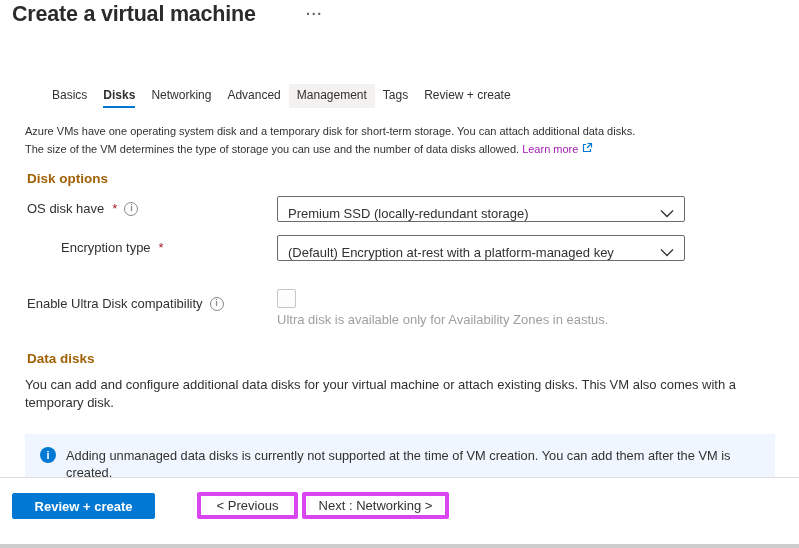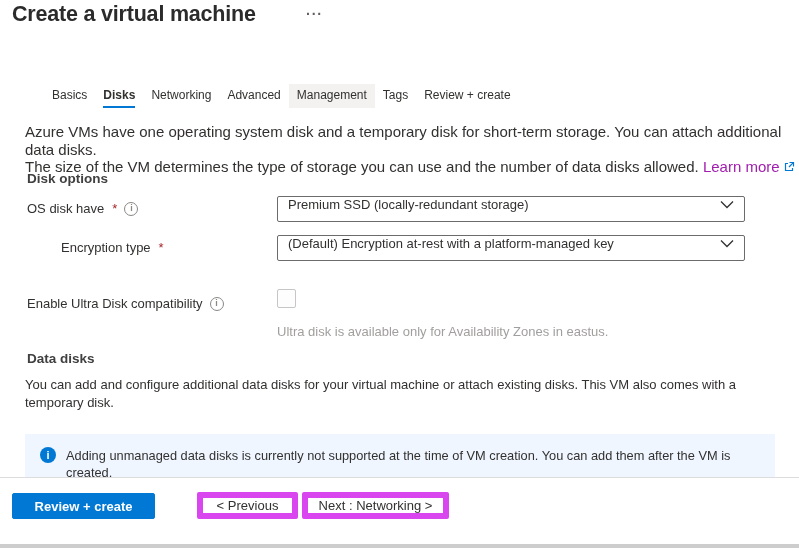--- a/index.html
+++ b/index.html
@@ -12,62 +12,62 @@
   .more-btn { position:absolute; left:306px; top:6px; background:none; border:none; color:#605e5c; font-size:14px; font-weight:700; letter-spacing:1px; cursor:pointer; font-family:inherit; }
 
   
   .tabs { position:absolute; left:17px; top:84px; display:flex; gap:0; font-size:12px;margin-left:27px; }
   .tab { position:relative; padding:4px 8px 6px 8px; cursor:pointer; white-space:nowrap; color:#323130; }
   .tab.active { font-weight:700; }
   .tab.active::after { content:""; position:absolute; left:8px; right:8px; bottom:0; height:2px; background:#0078d4; }
   .tab.hovered { background:#f3f2f1; }
 
   
-  .intro { position:absolute; left:25px; top:123px; width:770px; font-size:15px; line-height:17.5px; }
+  .intro { position:absolute; left:25px; top:123px; width:770px; font-size:11px; line-height:17.5px; }
   .link { color:#a21caf; text-decoration:none; cursor:pointer; white-space:nowrap; }
   .ext-icon { display:inline-block; vertical-align:-1px; margin-left:3px; }
 
   
-  .section-heading { position:absolute; font-size:13.5px; font-weight:700; color:#404040; }
+  .section-heading { position:absolute; font-size:13.5px; font-weight:700; color:#a16207; }
   .h-disk-options { left:27px; top:171px; }
   .h-data-disks { left:27px; top:351px; }
 
   
   .field-label { position:absolute; left:27px; display:flex; align-items:center; gap:7px; font-size:13px; }
   .lbl-os { top:201px; }
   .lbl-enc { top:240px;margin-left:34px; }
   .lbl-ultra { top:296px; }
   .required { color:#a4262c; margin-left:1px; }
   .info-circle { display:inline-flex; align-items:center; justify-content:center; width:14px; height:14px; border:1px solid #8a8886; border-radius:50%; color:#8a8886; font-size:9px; font-weight:700; line-height:1; cursor:default; }
 
   
-  .dropdown { position:absolute; left:277px; width:468px; height:26px; border:1px solid #6b6b6b; border-radius:2px; background:#fff; display:flex; align-items:flex-start; justify-content:space-between; padding:0 10px; font-size:13px; cursor:pointer; }
+  .dropdown { position:absolute; left:277px; width:408px; height:26px; border:1px solid #6b6b6b; border-radius:2px; background:#fff; display:flex; align-items:flex-end; justify-content:space-between; padding:0 10px; font-size:13px; cursor:pointer; }
   .dd-os { top:196px; }
   .dd-enc { top:235px; }
   .dd-value { white-space:nowrap; overflow:hidden; text-overflow:ellipsis; }
   .chevron { flex-shrink:0; margin-left:8px; }
 
   
   .checkbox { position:absolute; left:277px; top:289px; width:19px; height:19px; border:1px solid #c8c6c4; border-radius:2px; background:#fdfdfd; cursor:pointer; }
-  .ultra-note { position:absolute; left:277px; top:312px; font-size:13px; color:#a19f9d;margin-top:12px; }
+  .ultra-note { position:absolute; left:277px; top:312px; font-size:13px; color:#a19f9d; }
 
   
   .data-disks-text { position:absolute; left:25px; top:376px; width:760px; font-size:13px; line-height:17.5px; }
 
   
   .banner { position:absolute; left:25px; top:434px; width:750px; height:44px; background:#f0f6ff; overflow:hidden; }
   .banner-inner { display:flex; align-items:flex-start; padding:13px 14px 0 15px; }
   .banner-icon { flex-shrink:0; width:16px; height:16px; border-radius:50%; background:#0078d4; color:#fff; font-size:11px; font-weight:700; display:flex; align-items:center; justify-content:center; margin-right:10px; margin-top:0px; }
   .banner-text { font-size:12.8px; line-height:17px; color:#323130; }
 
   
   .footer { position:absolute; left:0; top:477px; width:799px; height:67px; background:#fff; border-top:1px solid #dcdcdc; }
   .btn { position:absolute; font-family:inherit; font-size:13px; border-radius:2px; cursor:pointer; }
   .btn-primary { left:12px; top:15px; width:143px; height:26px; background:#0078d4; color:#fff; font-weight:700; border:1px solid #0078d4; }
-  .btn-outline { background:#fff; border:6px solid #d946ef; color:#323130; }
+  .btn-outline { background:#fff; border:4px solid #d946ef; color:#323130; }
   .btn-prev { left:197px; top:14px; width:101px; height:27px; }
   .btn-next { left:302px; top:14px; width:147px; height:27px; }
 
   
   .bottom-strip { position:absolute; left:0; top:544px; width:799px; height:4px; background:#cdcdcd; }
 </style>
 </head>
 <body>
 
 <div class="page">

